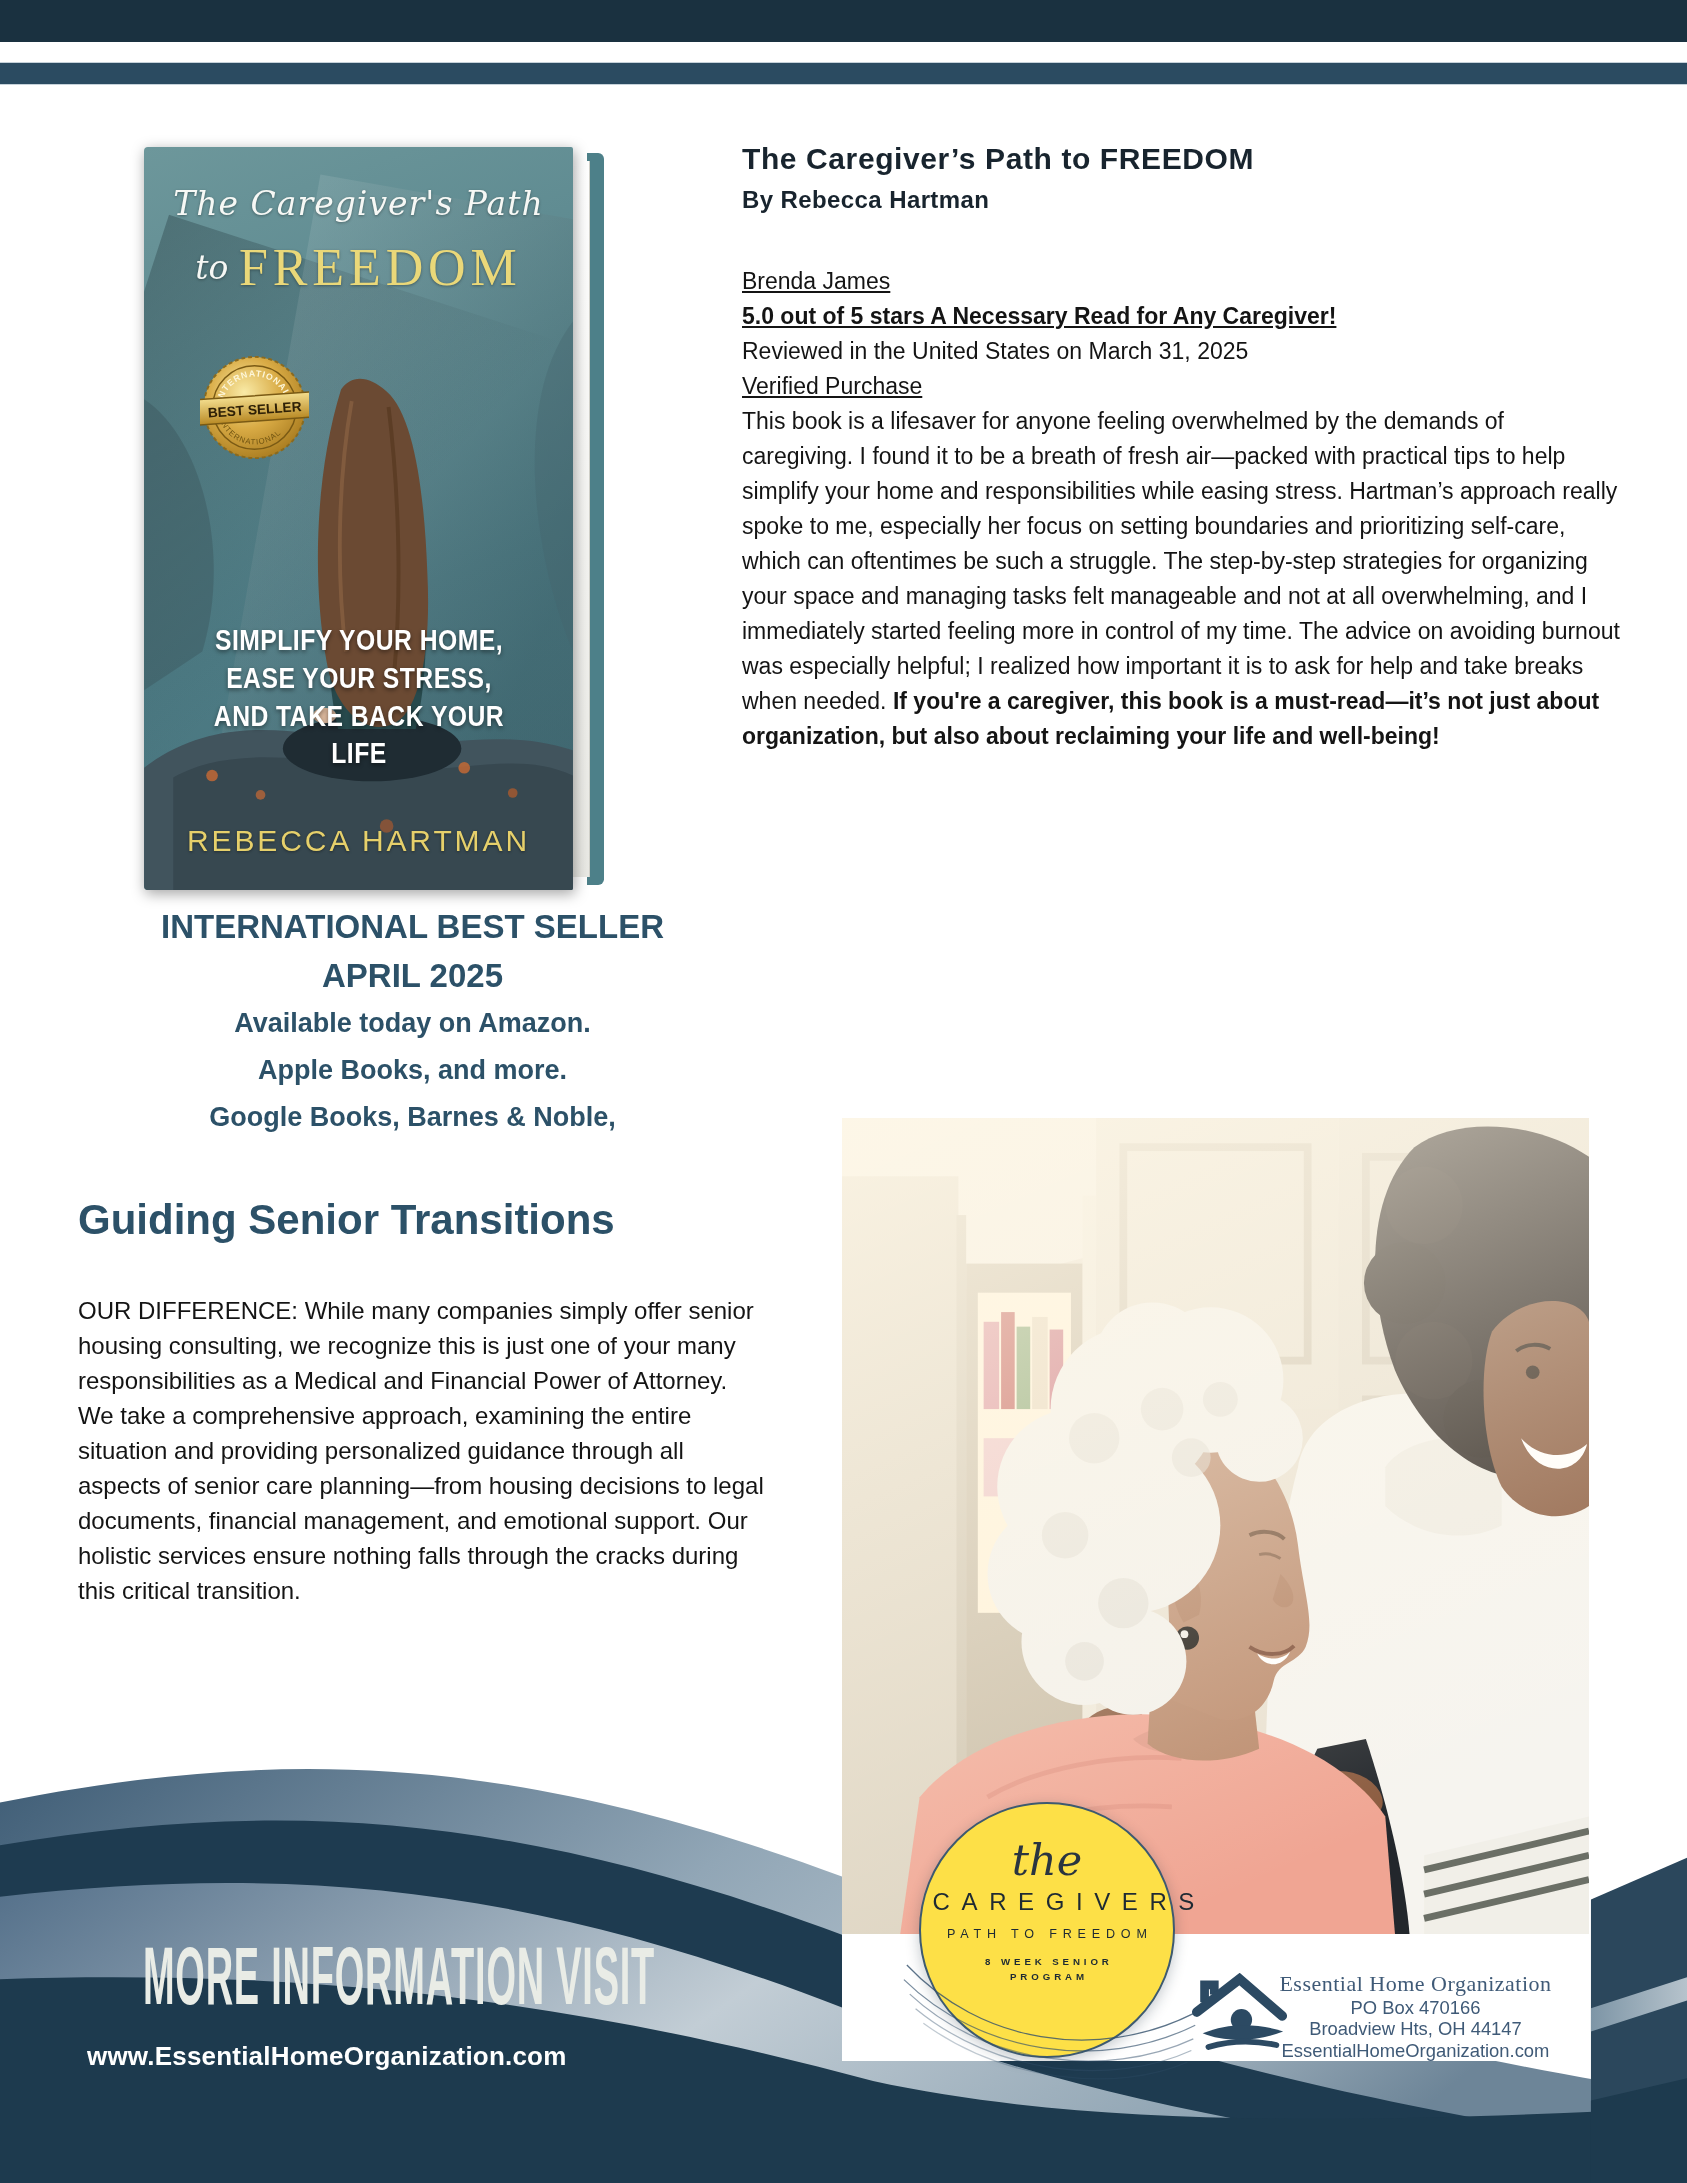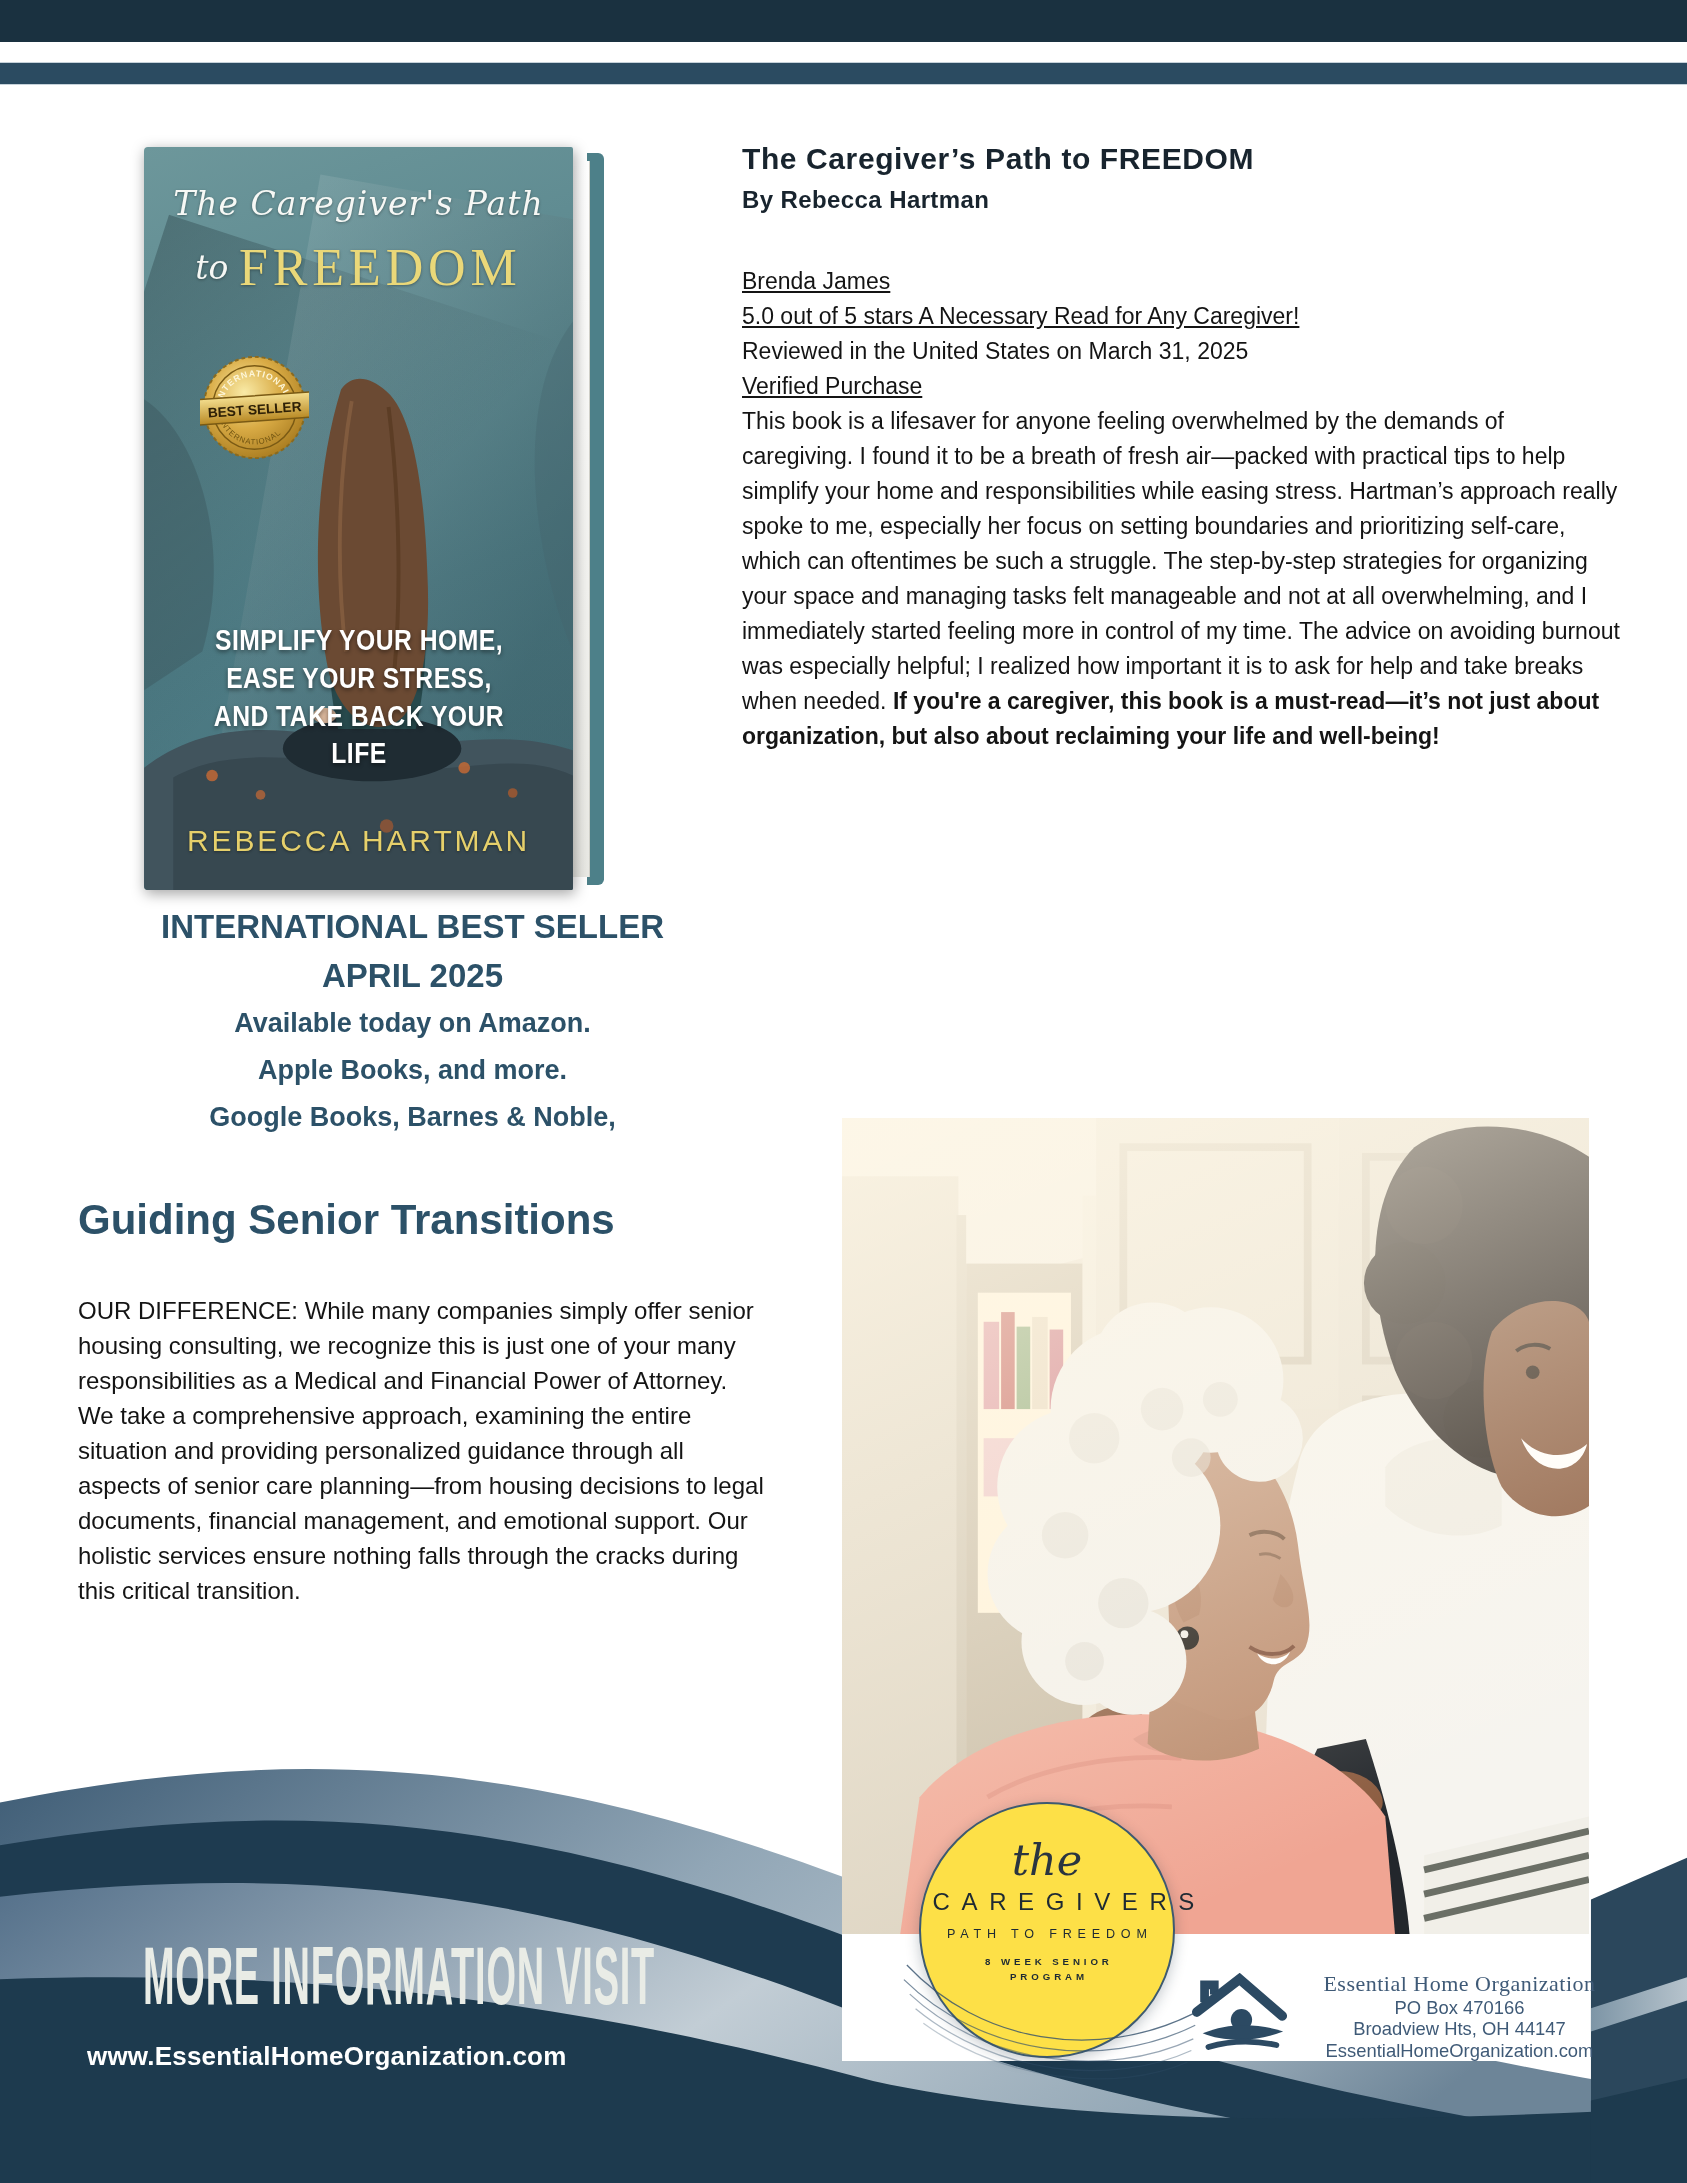--- a/index.html
+++ b/index.html
@@ -34,35 +34,35 @@
   .bestseller .big{font-size:33px;line-height:49px;}
   .bestseller .small{font-size:27px;line-height:47px;}
 
   
   .rightcol{position:absolute;left:742px;top:142px;width:878px;}
   .h1{color:#2c5168;font-size:49px;font-weight:700;letter-spacing:0.2px;margin:0 0 27px 0;}
   .h2{color:#18242e;font-size:30px;font-weight:700;letter-spacing:0.6px;margin:0 0 9.7px 0;}
   .h3{color:#18242e;font-size:24px;font-weight:700;letter-spacing:0.4px;margin:0 0 0 0;}
   .review{margin-top:50px;font-size:23px;line-height:35px;color:#141414;}
   .review .u{text-decoration:underline;}
-  .review .bu{font-weight:400;text-decoration:underline;text-align:center;}
+  .review .bu{font-weight:700;text-decoration:underline;text-align:center;}
   .review .tail{font-weight:700;}
 
   
   .gst-h{position:absolute;left:78px;top:1196px;color:#2c5168;font-size:42px;font-weight:700;}
   .gst-p{position:absolute;left:78px;top:1293px;width:689px;font-size:24px;line-height:35px;color:#141414;}
   .gst-p .lead{font-weight:400;}
 
   
   .photo{position:absolute;left:842px;top:1118px;width:747px;height:816px;overflow:hidden;}
 
   
   .eho-band{position:absolute;left:842px;top:1934px;width:747px;height:127px;background:#ffffff;}
   .eho-logo{position:absolute;left:349px;top:39px;width:97px;height:80px;}
-  .eho-text{position:absolute;left:472px;top:37px;width:291px;text-align:center;color:#3f5a77;}
+  .eho-text{position:absolute;left:428px;top:37px;width:291px;text-align:center;color:#3f5a77;}
   .eho-name{font-family:"Liberation Serif",serif;font-size:22px;letter-spacing:0.5px;}
   .eho-line{font-size:18.4px;line-height:21.3px;}
 
   
   .waves{position:absolute;left:0;top:1688px;width:1687px;height:495px;}
   .cta{position:absolute;left:87px;top:1929px;width:466px;text-align:center;color:#e9ece6;
        font-weight:700;font-size:50px;letter-spacing:1px;transform:scale(.76,1.62);transform-origin:center top;white-space:nowrap;}
   .url{position:absolute;left:87px;top:2041px;width:466px;text-align:center;color:#ffffff;font-weight:700;font-size:26px;letter-spacing:0.2px;white-space:nowrap;}
 
   

